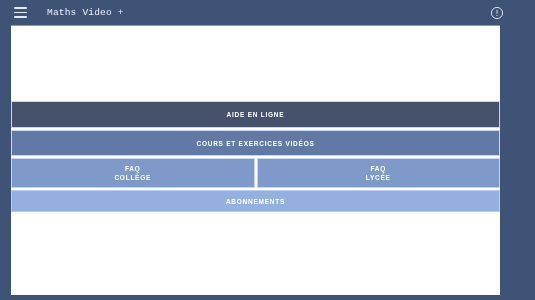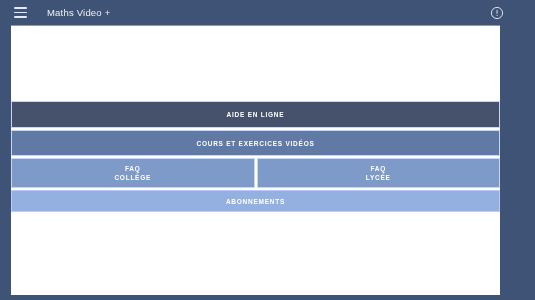--- a/index.html
+++ b/index.html
@@ -54,20 +54,21 @@
     border-radius: 1px;
   }
 
   #app-title {
     margin-left: 17px;
     color: #eef1f7;
     font-size: 9.5px;
     letter-spacing: 0.2px;
     white-space: nowrap;
     flex: 0 0 auto;
+    font-family: Liberation Mono, monospace;
   }
 
   #appbar-spacer { flex: 1 1 auto; }
 
   #info-btn {
     width: 14px;
     height: 14px;
     flex: 0 0 auto;
     cursor: pointer;
     display: flex;

